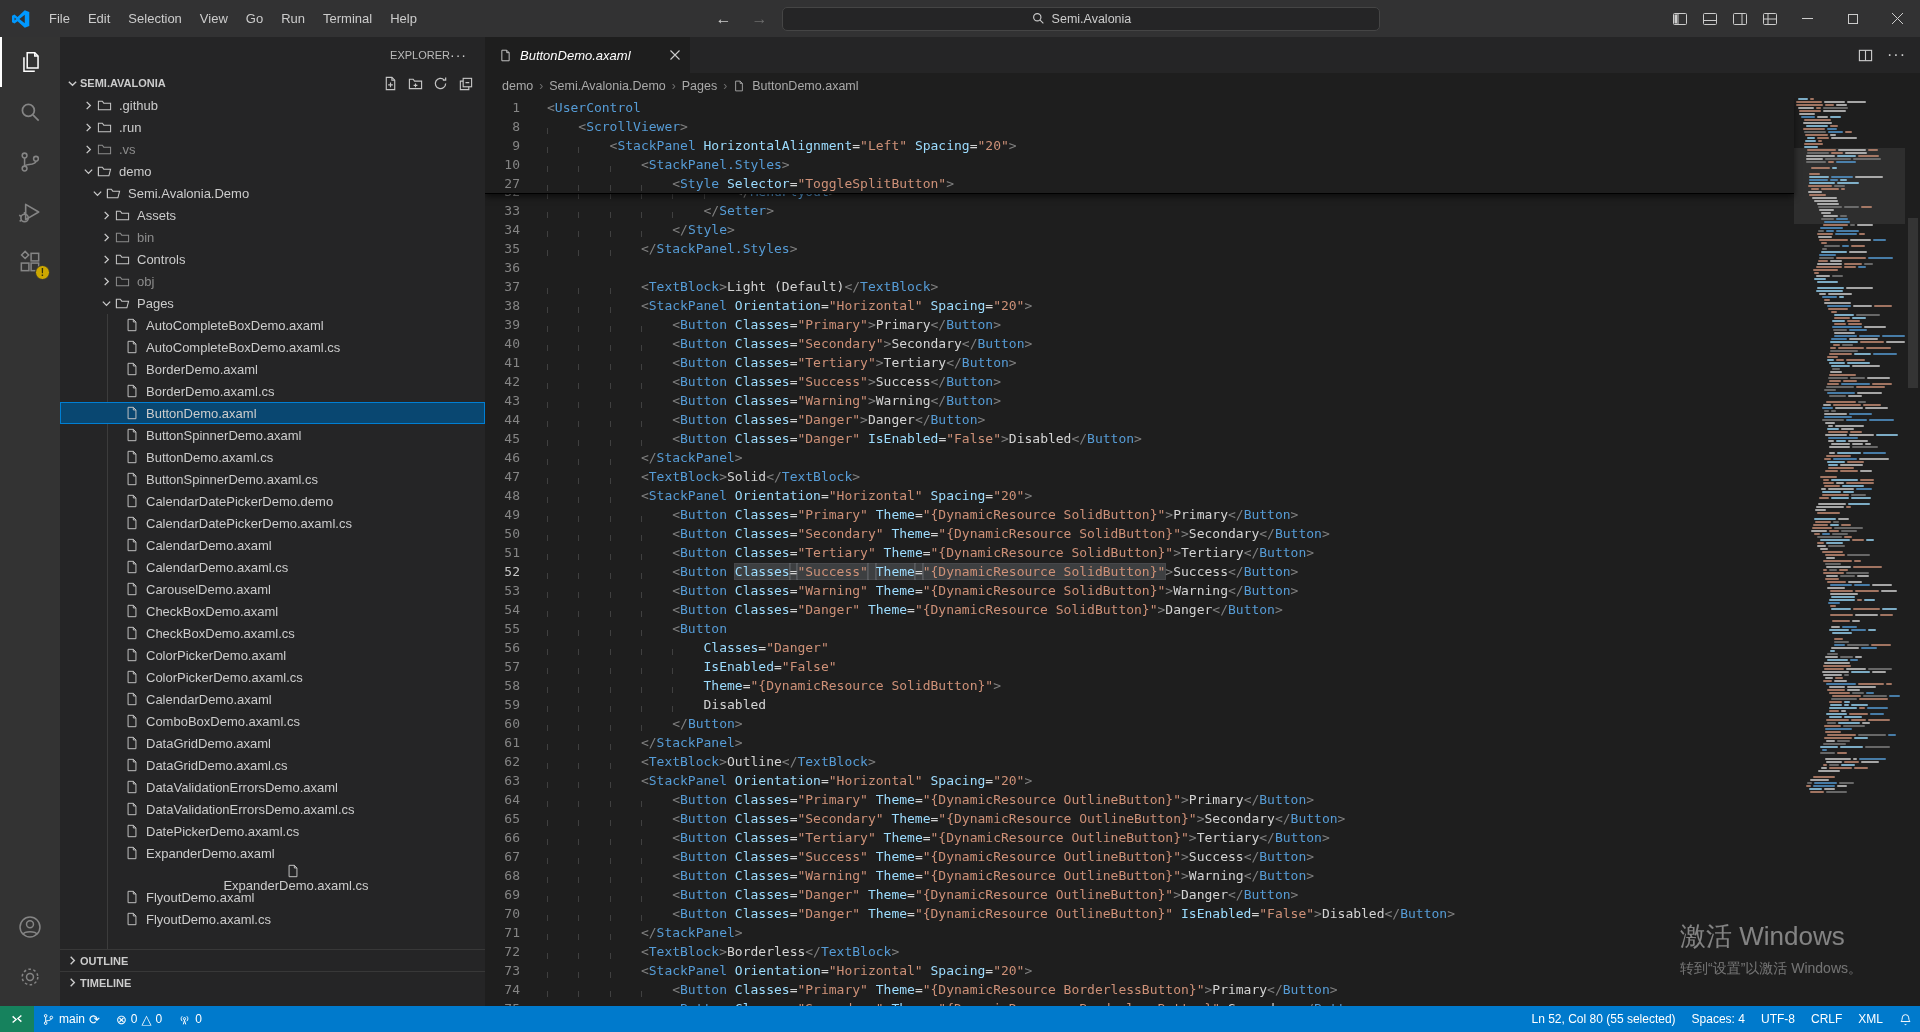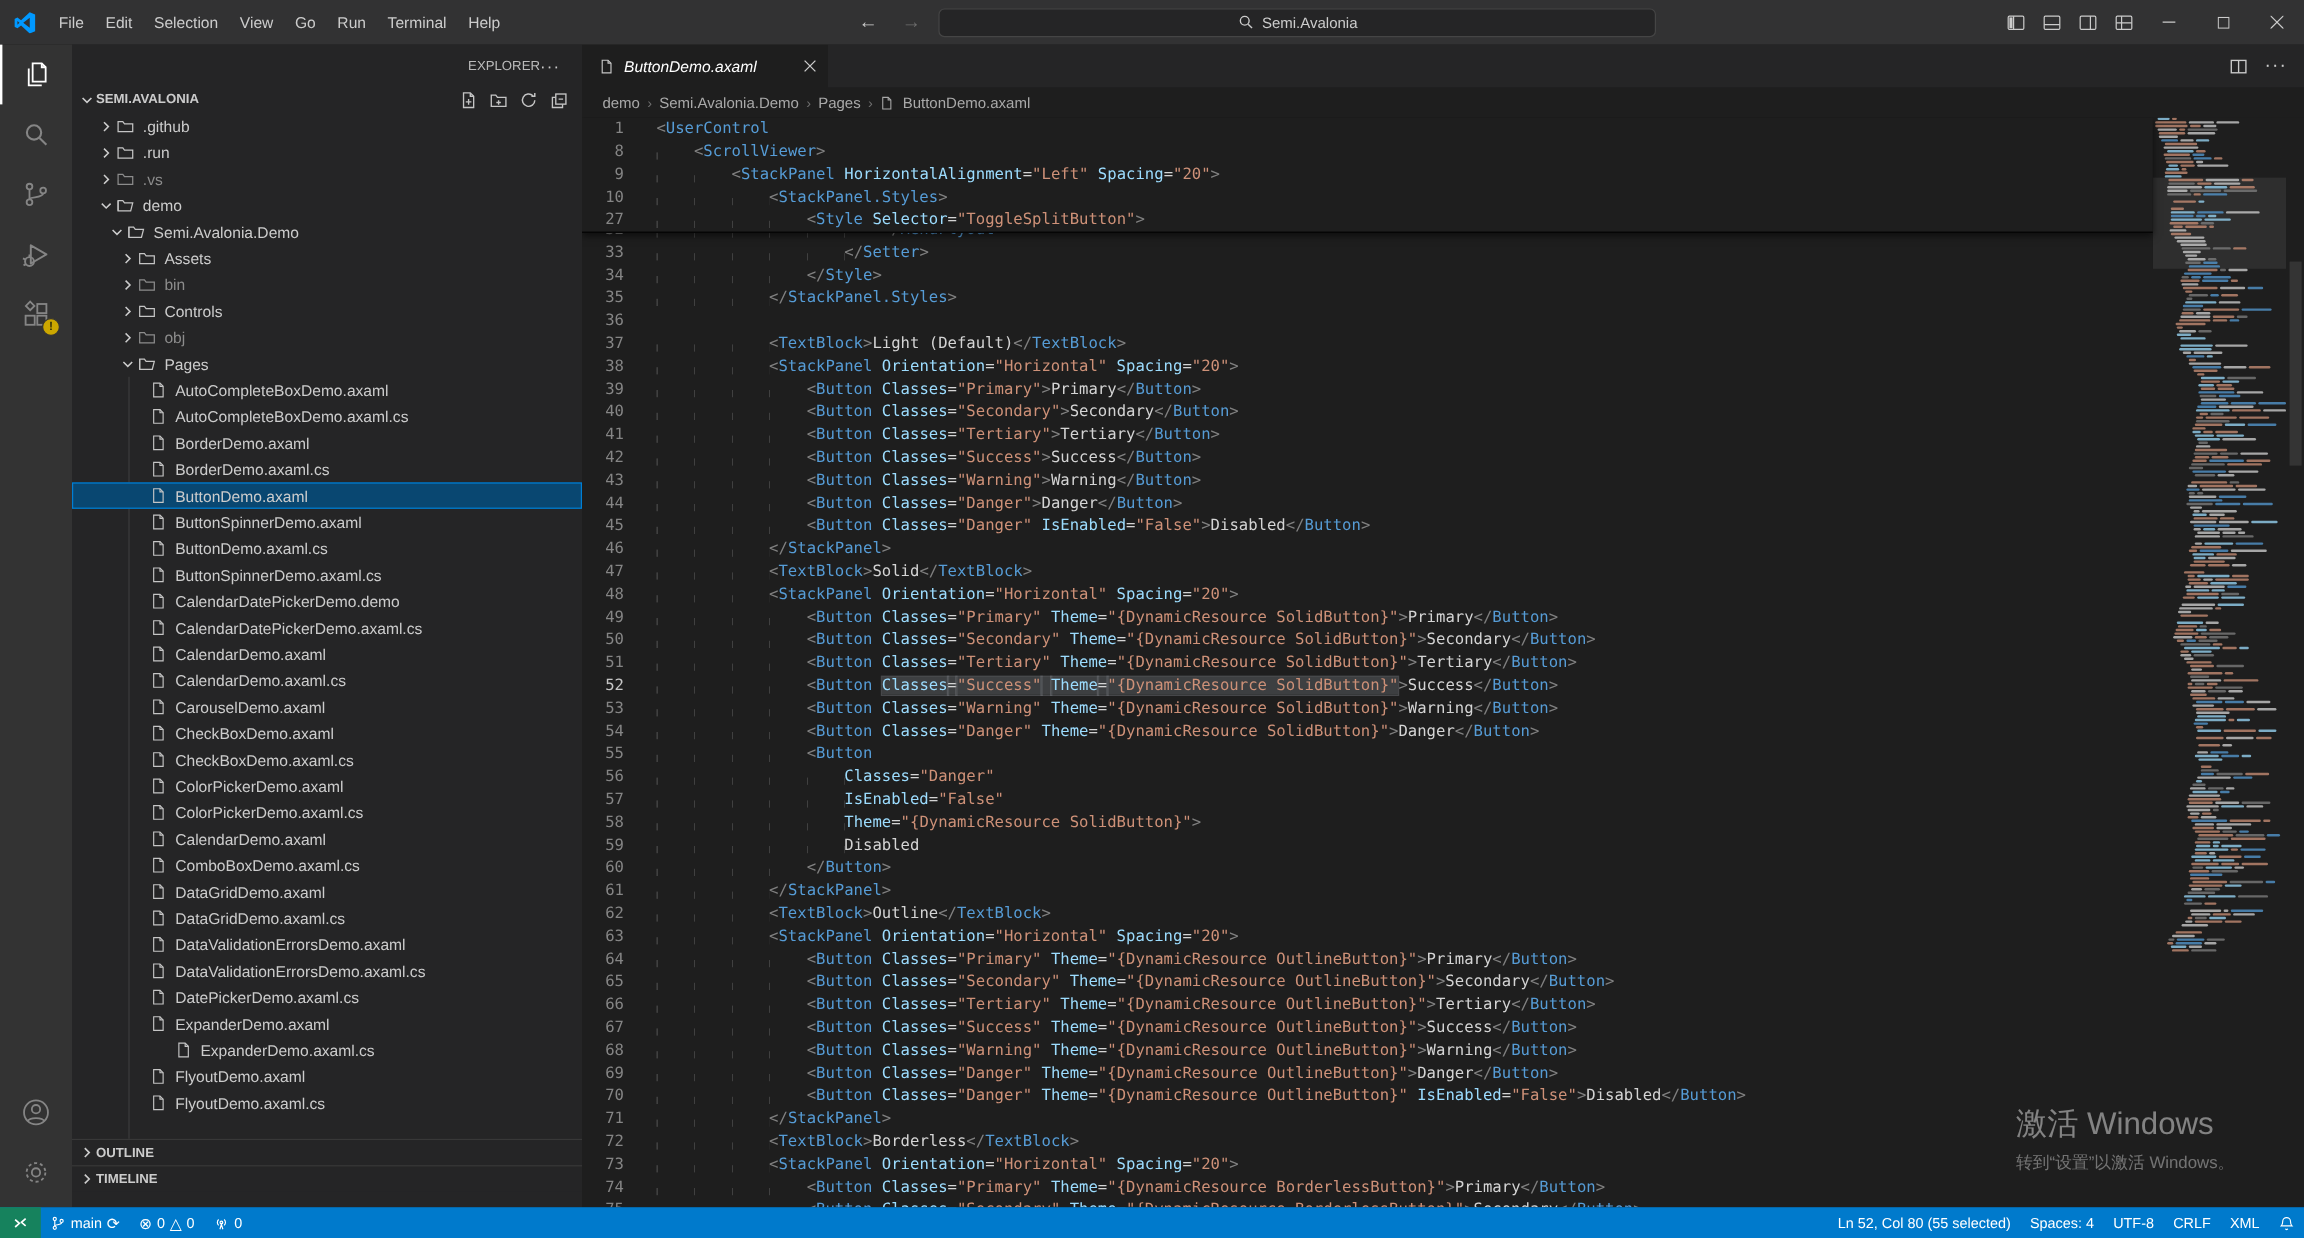--- a/index.html
+++ b/index.html
@@ -643,21 +643,21 @@
       <div class="trow" style="padding-left: 47px;">
         <span class="chev"></span>
         <span class="ticon">
           <svg width="14" height="14" viewBox="0 0 16 16" fill="none" stroke="currentColor" stroke-width="1.1">
             <path d="M9.5 1.5h-6v13h9v-10l-3-3z"></path>
             <path d="M9.5 1.5v3h3"></path>
           </svg>
         </span>
         <span class="tlabel">ExpanderDemo.axaml</span>
       </div>
-      <div class="trow" style="padding-left: 68px;">
+      <div class="trow" style="padding-left: 47px; flex-direction: column;">
         <span class="chev"></span>
         <span class="ticon">
           <svg width="14" height="14" viewBox="0 0 16 16" fill="none" stroke="currentColor" stroke-width="1.1">
             <path d="M9.5 1.5h-6v13h9v-10l-3-3z"></path>
             <path d="M9.5 1.5v3h3"></path>
           </svg>
         </span>
         <span class="tlabel">ExpanderDemo.axaml.cs</span>
       </div>
       <div class="trow" style="padding-left: 47px;">

